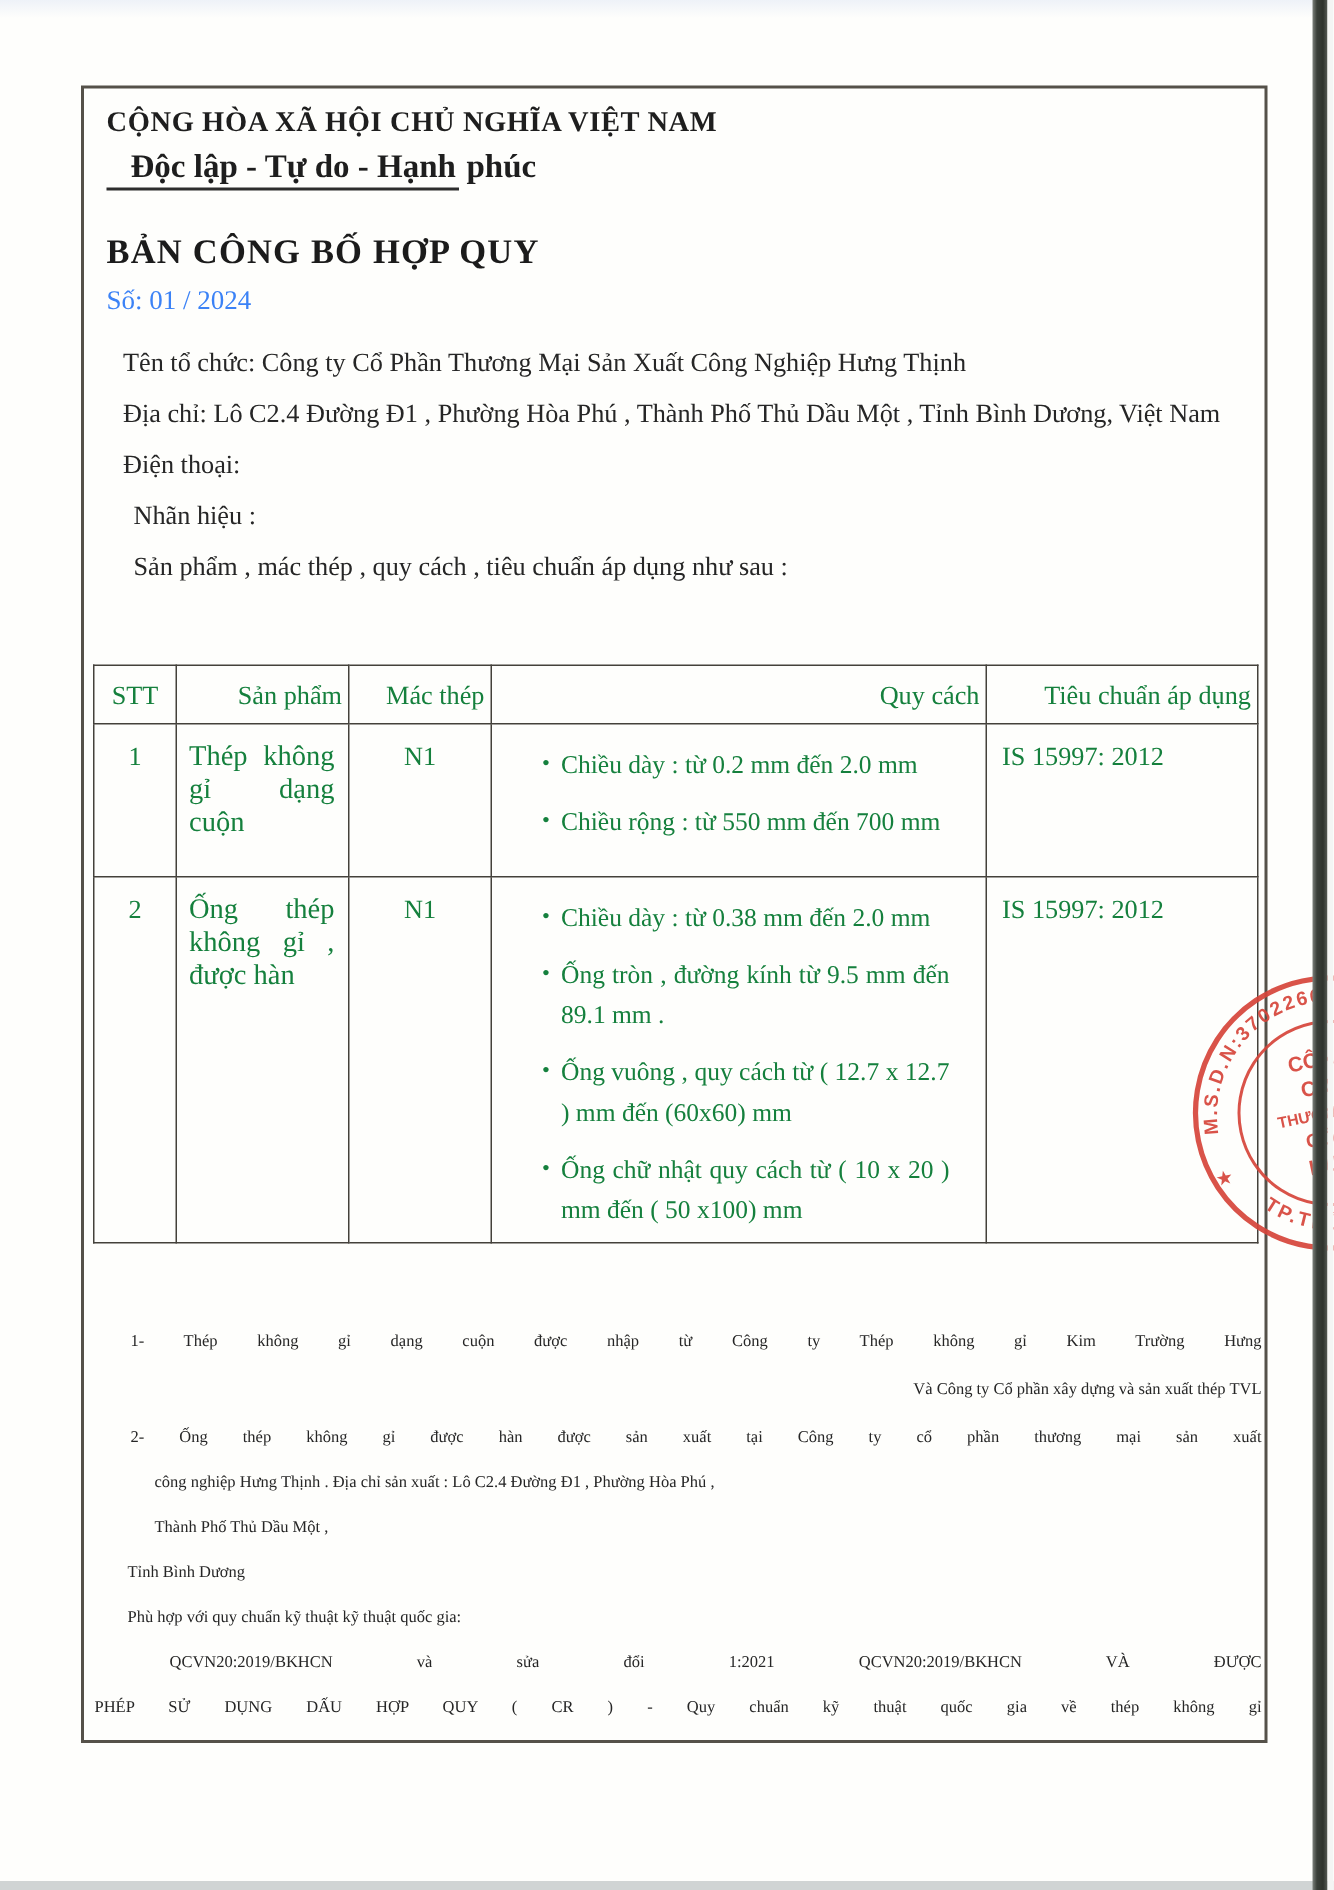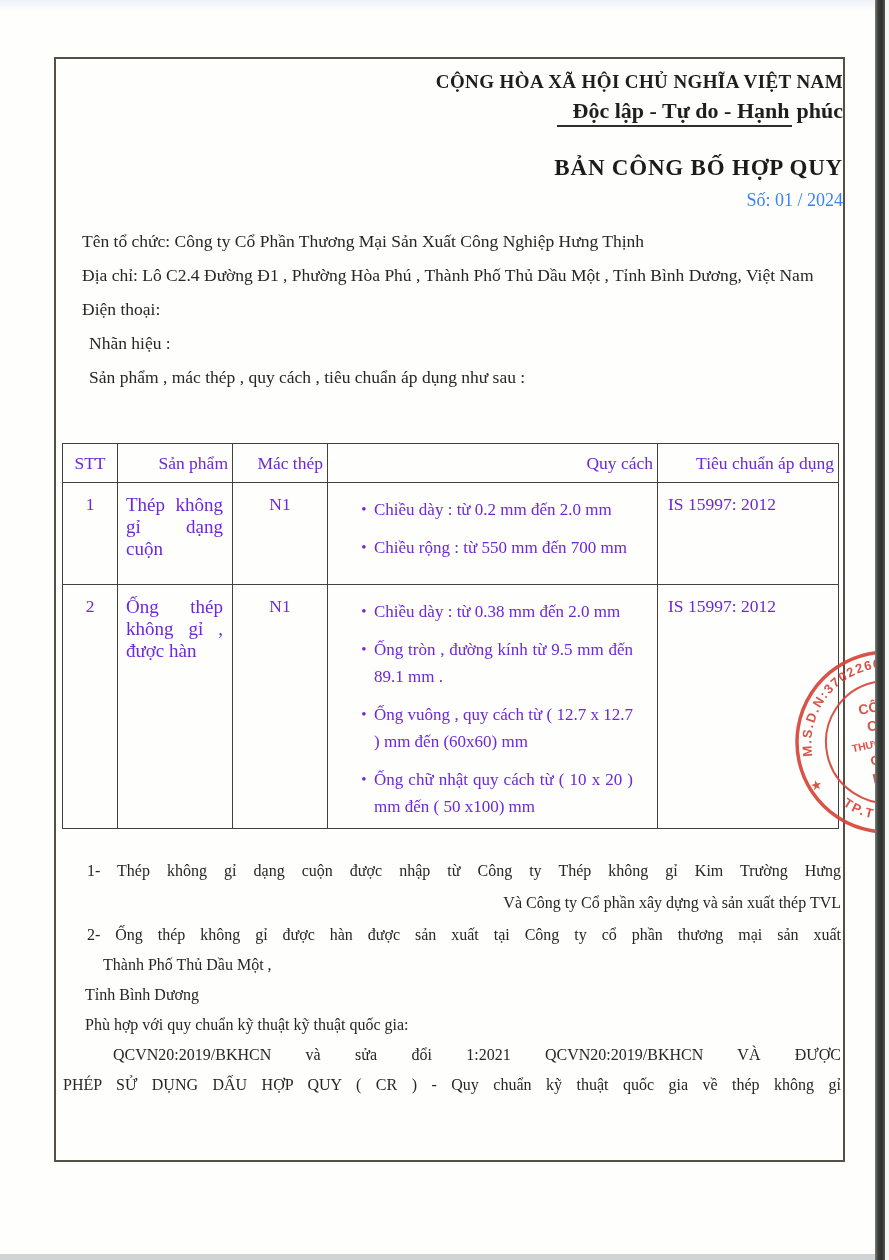--- a/index.html
+++ b/index.html
@@ -15,56 +15,56 @@
   .edge-band{position:absolute;left:875px;top:0;width:10px;height:1260px;
     background:linear-gradient(90deg,#7b807b 0%,#3a3f39 30%,#2e332d 70%,#565b55 100%);z-index:40;}
   .edge-sliver{position:absolute;left:885px;top:0;width:4px;height:1260px;background:#f4f5f4;z-index:41;}
 
   .page-frame{
     position:absolute;left:54px;top:57px;width:787px;height:1101px;
     border:2px solid #555149;background:transparent;
   }
 
   
-  .doc-header{position:absolute;top:12px;left:0;width:100%;text-align:right;}
+  .doc-header{position:absolute;top:12px;left:15px;width:100%;text-align:left;}
   .nat-title{font-size:19px;font-weight:bold;color:#1e1e1e;letter-spacing:.4px;}
   .motto{margin-top:5px;font-size:22px;font-weight:bold;color:#1e1e1e;}
   .motto-underline{border-bottom:2px solid #2d2d2d;padding:0 2px 2px 16px;}
   .motto-tail{padding-left:5px;}
   .doc-title{margin-top:31px;font-size:23px;font-weight:bold;color:#1b1b1b;letter-spacing:.8px;}
   .doc-number{margin-top:9px;font-size:18px;color:#3b82f6;}
 
   
   .info{position:absolute;top:163px;left:22px;right:8px;font-size:17.5px;line-height:30px;color:#262626;}
   .info p{margin:4px;}
   .info .ind{padding-left:7px;margin-top:2px;}
   .bold{font-weight:bold;}
 
   
   table.spec{
     position:absolute;left:6px;top:384px;width:776px;
     border-collapse:collapse;table-layout:fixed;
-    font-size:17.5px;color:#6d28d9;
+    font-size:17.5px;color:#15803d;
   }
   table.spec th, table.spec td{border:1.6px solid #44413b;font-weight:normal;}
   table.spec th{height:38px;vertical-align:middle;text-align:right;padding:0 4px 0 10px;}
   table.spec th.c{text-align:center;padding:0;}
   td.stt{vertical-align:top;text-align:center;padding-top:11px;}
   td.product{vertical-align:top;text-align:justify;padding:11px 9px 0 8px;font-size:19px;}
   td.grade{vertical-align:top;text-align:center;padding-top:11px;}
   td.specs{vertical-align:top;padding:2px 24px 8px 0;}
   td.standard{vertical-align:top;padding:11px 4px 0 10px;}
   tr.r1{height:102px;} tr.r2{height:235px;}
   ul.speclist{list-style:none;margin:0;padding:0;}
   ul.speclist li{display:flex;margin-top:11px;line-height:27px;font-size:17px;}
   ul.speclist .bullet{width:20px;margin-left:26px;flex:none;text-align:center;font-size:15px;}
   ul.speclist .spec-text{flex:1;text-align:justify;}
 
   
-  .notes{position:absolute;left:7px;top:797px;width:778px;font-size:16px;line-height:30px;color:#262626;}
+  .notes{position:absolute;left:7px;top:820px;width:778px;font-size:11px;line-height:30px;color:#262626;}
   .note-line{margin:0;}
   .pad24{padding-left:24px;}
   .pad40{padding-left:40px;}
   .pad22{padding-left:22px;}
   .jlast{text-align:justify;text-align-last:justify;}
   .mt2{margin-top:2px;text-align:right;}
   .indent50{text-indent:50px;}
 
   
   .stamp{position:absolute;left:782px;top:637px;z-index:30;opacity:.92;
@@ -154,20 +154,21 @@
       </td>
       <td class="standard">IS 15997: 2012</td>
     </tr>
   </tbody>
     </table>
 
   <div class="notes">
     <div class="note-line pad24 jlast">1-  Thép không gỉ dạng cuộn được nhập từ Công ty Thép không gỉ Kim Trường Hưng</div>
     <div class="note-line pad24 mt2">Và Công ty Cổ phần xây dựng và sản xuất thép TVL</div>
     <div class="note-line pad24 jlast mt2">2-  Ống thép không gỉ được hàn được sản xuất tại Công ty cổ phần thương mại sản xuất</div>
+    <div class="note-line pad40">công nghiệp Hưng Thịnh . Địa chỉ sản xuất : Lô C2.4 Đường Đ1 , Phường Hòa Phú ,</div>
     <div class="note-line pad40">Thành Phố Thủ Dầu Một ,</div>
     <div class="note-line pad22">Tỉnh Bình Dương</div>
     <div class="note-line pad22">Phù hợp với quy chuẩn kỹ thuật kỹ thuật quốc gia:</div>
     <div class="note-line jlast indent50">QCVN20:2019/BKHCN và sửa đổi 1:2021 QCVN20:2019/BKHCN VÀ ĐƯỢC</div>
     <div class="note-line jlast">PHÉP SỬ DỤNG DẤU HỢP QUY ( CR ) -  Quy chuẩn kỹ thuật quốc gia về thép không gỉ</div>
   </div>
 
 </div>
 
 <svg class="stamp" width="210" height="210" viewBox="-105 -105 210 210">

